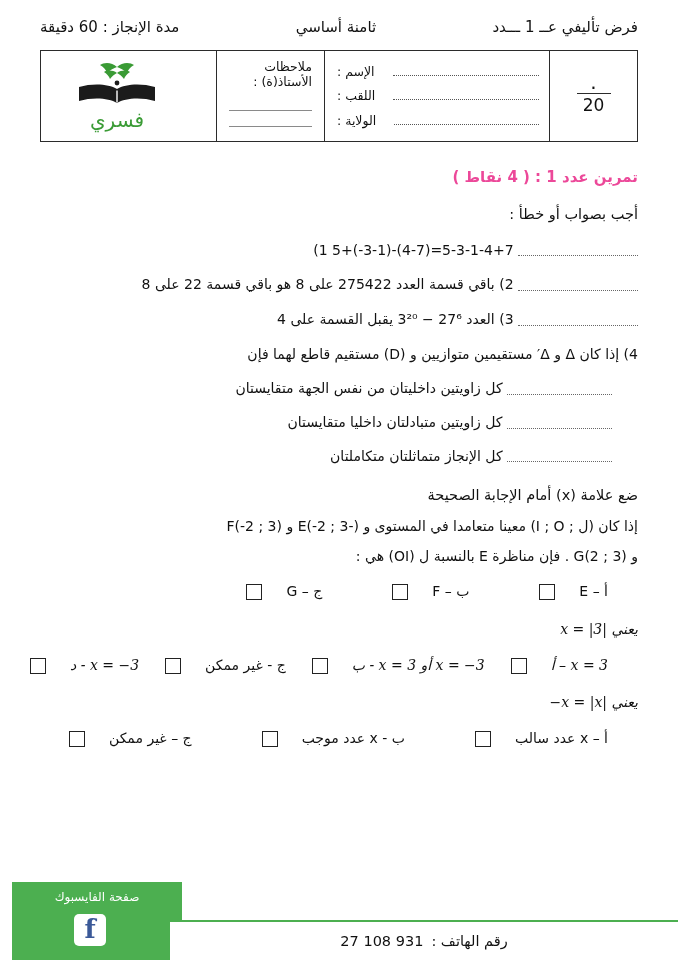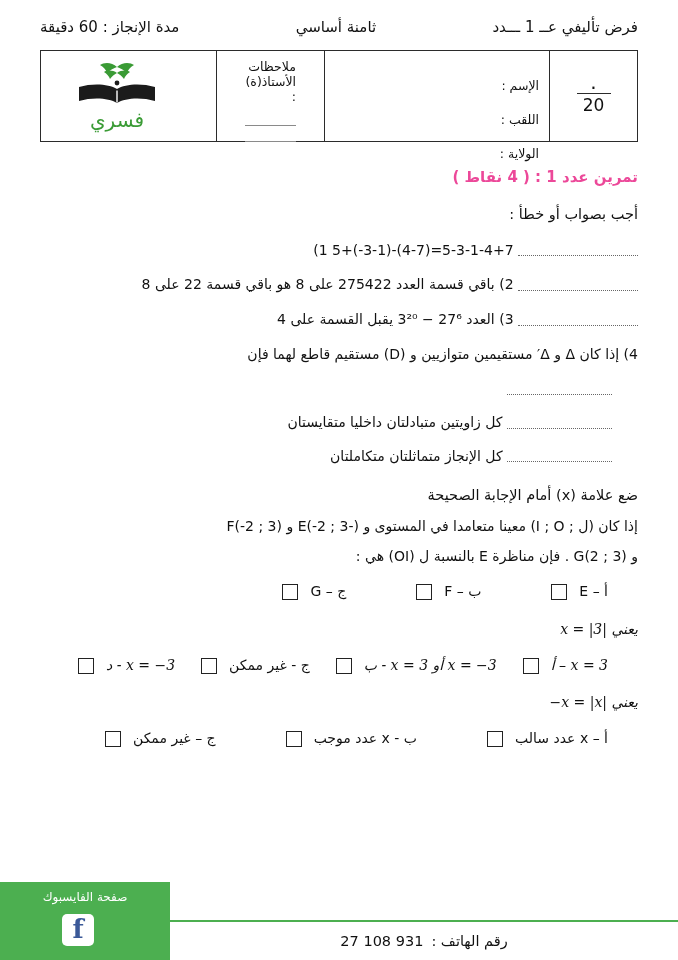--- a/index.html
+++ b/index.html
@@ -75,35 +75,34 @@
     margin: 6px 0 2px 0;
   }
   .cell-info {
     width: 225px;
     border-left: 1px solid #2b2b2b;
     padding: 8px 10px 8px 12px;
     justify-content: space-around;
   }
   .info-line {
     display: flex;
-    flex-direction: column;
     align-items: baseline;
     font-size: 12.5px;
     gap: 18px;
   }
   .info-line .lbl { white-space: nowrap; }
   .info-line .dots {
     flex: 1;
     border-bottom: 1px dotted #555;
     height: 11px;
   }
   .cell-notes {
     flex: 1;
     border-left: 1px solid #2b2b2b;
-    padding: 8px 28px;
+    padding: 8px 12px;
     justify-content: flex-start;
     margin-left: 23px;
   }
   .notes-label {
     font-size: 12.5px;
     margin-bottom: 6px;
   }
   .notes-lines { }
   .notes-lines .nl {
     border-bottom: 1px solid #8a8a8a;
@@ -187,21 +186,21 @@
     align-items: center;
     gap: 52px;
     margin: 14px 0 10px 0;
     padding-right: 30px;
     font-size: 14px;
   }
   .opt {
     display: flex;
     flex-direction: row;
     align-items: center;
-    gap: 12px;
+    gap: 24px;
     white-space: nowrap;
   }
   .box {
     display: inline-block;
     width: 14px;
     height: 14px;
     border: 1.3px solid #222;
     background: #fff;
     flex: 0 0 auto;
   }
@@ -223,21 +222,21 @@
   
   .footer {
     position: absolute;
     left: 0;
     right: 0;
     bottom: 0;
     height: 78px;
   }
   .footer-green {
     position: absolute;
-    left: 0;
+    left: 12px;
     bottom: 0;
     width: 170px;
     height: 78px;
     background: #4caf50;
   }
   .footer-green .fb-label {
     position: absolute;
     top: 8px;
     left: 0;
     width: 170px;
@@ -374,20 +373,21 @@
       <span>العدد 27⁶ − 3²⁰ يقبل القسمة على 4</span>
     </div>
 
     <div class="q">
       <span>4)</span>
       <span>إذا كان Δ و Δ′ مستقيمين متوازيين و (D) مستقيم قاطع لهما فإن</span>
     </div>
 
     <div class="subitem">
       <span class="dotline dl-med"></span>
+      <span>كل زاويتين داخليتان من نفس الجهة متقايستان</span>
     </div>
     <div class="subitem">
       <span class="dotline dl-med"></span>
       <span>كل زاويتين متبادلتان داخليا متقايستان</span>
     </div>
     <div class="subitem">
       <span class="dotline dl-med"></span>
       <span>كل الإنجاز متماثلتان متكاملتان</span>
     </div>
 

